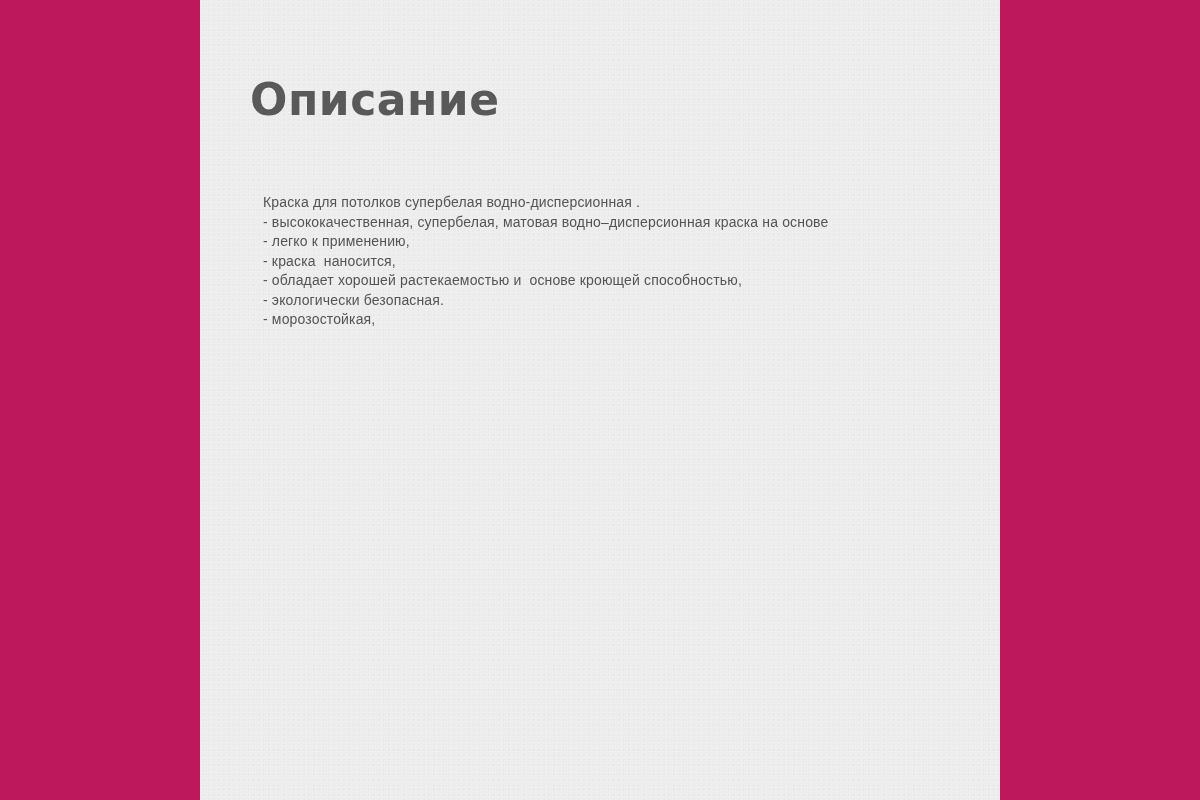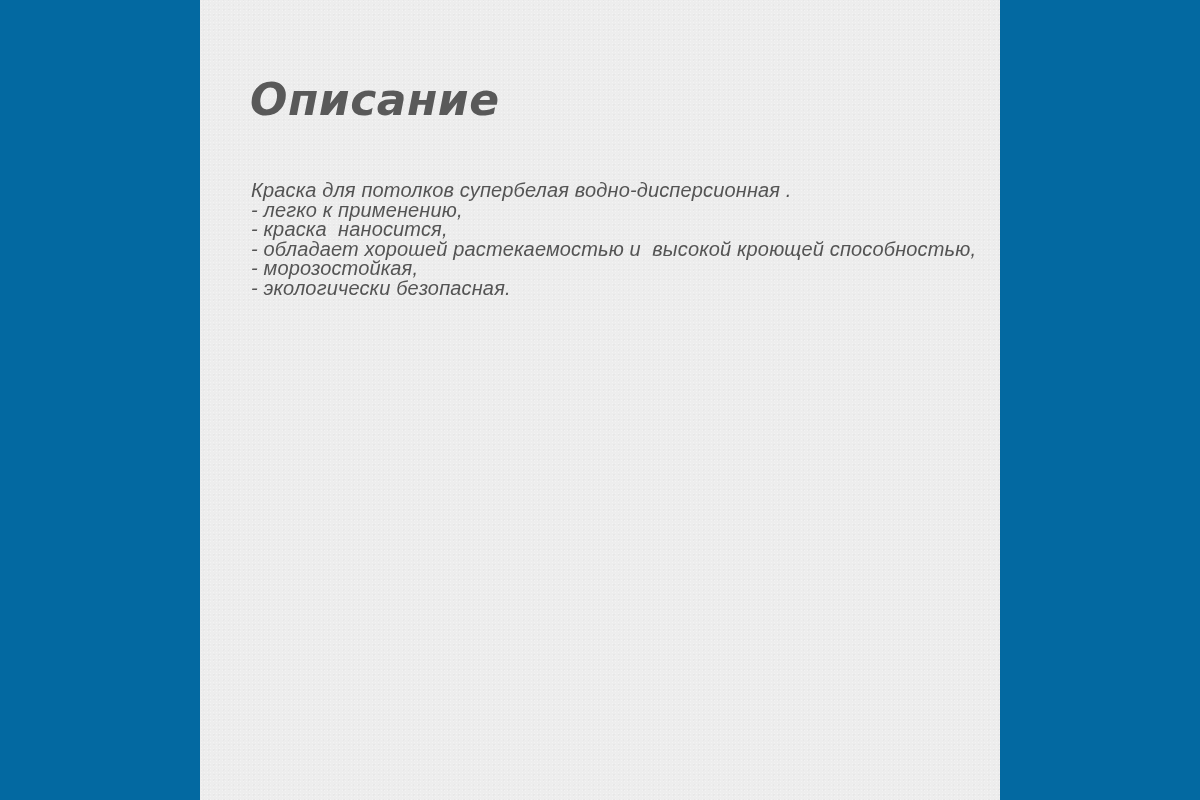--- a/index.html
+++ b/index.html
@@ -7,22 +7,21 @@
       padding: 0;
       width: 1200px;
       height: 800px;
       background: #ffffff;
       overflow: hidden;
     }
     .page {
       position: relative;
       width: 1200px;
       height: 800px;
-      background: #0369a1;
-      font-style: italic;
+      background: #be185d;
     }
     .card {
       position: absolute;
       left: 200px;
       top: 0;
       width: 800px;
       height: 800px;
       background: #ededed;
       background-image:
         radial-gradient(rgba(255,255,255,0.35) 1px, transparent 1px),
@@ -40,40 +39,41 @@
       font-size: 44px;
       letter-spacing: 0.5px;
       color: #595959;
       line-height: 60px;
     }
     .body {
       position: absolute;
       left: 51px;
       top: 181px;
       width: 740px;
-      margin: 0;
+      margin: 12px;
       font-family: "Liberation Sans", sans-serif;
-      font-size: 20px;
+      font-size: 14px;
       line-height: 19.5px;
       color: #545454;
       letter-spacing: 0.15px;
     }
     .line {
       display: block;
       white-space: pre;
     }
   </style>
 </head>
 <body>
 
 <div class="page">
   <div class="card">
     <h1 class="title">Описание</h1>
     <div class="body">
       <span class="line">Краска для потолков супербелая водно-дисперсионная .</span>
+      <span class="line">- высококачественная, супербелая, матовая водно–дисперсионная краска на основе</span>
       <span class="line">- легко к применению,</span>
       <span class="line">- краска  наносится,</span>
-      <span class="line">- обладает хорошей растекаемостью и  высокой кроющей способностью,</span>
+      <span class="line">- обладает хорошей растекаемостью и  основе кроющей способностью,</span>
+      <span class="line">- экологически безопасная.</span>
       <span class="line">- морозостойкая,</span>
-      <span class="line">- экологически безопасная.</span>
     </div>
   </div>
 </div>
 
 </body></html>

